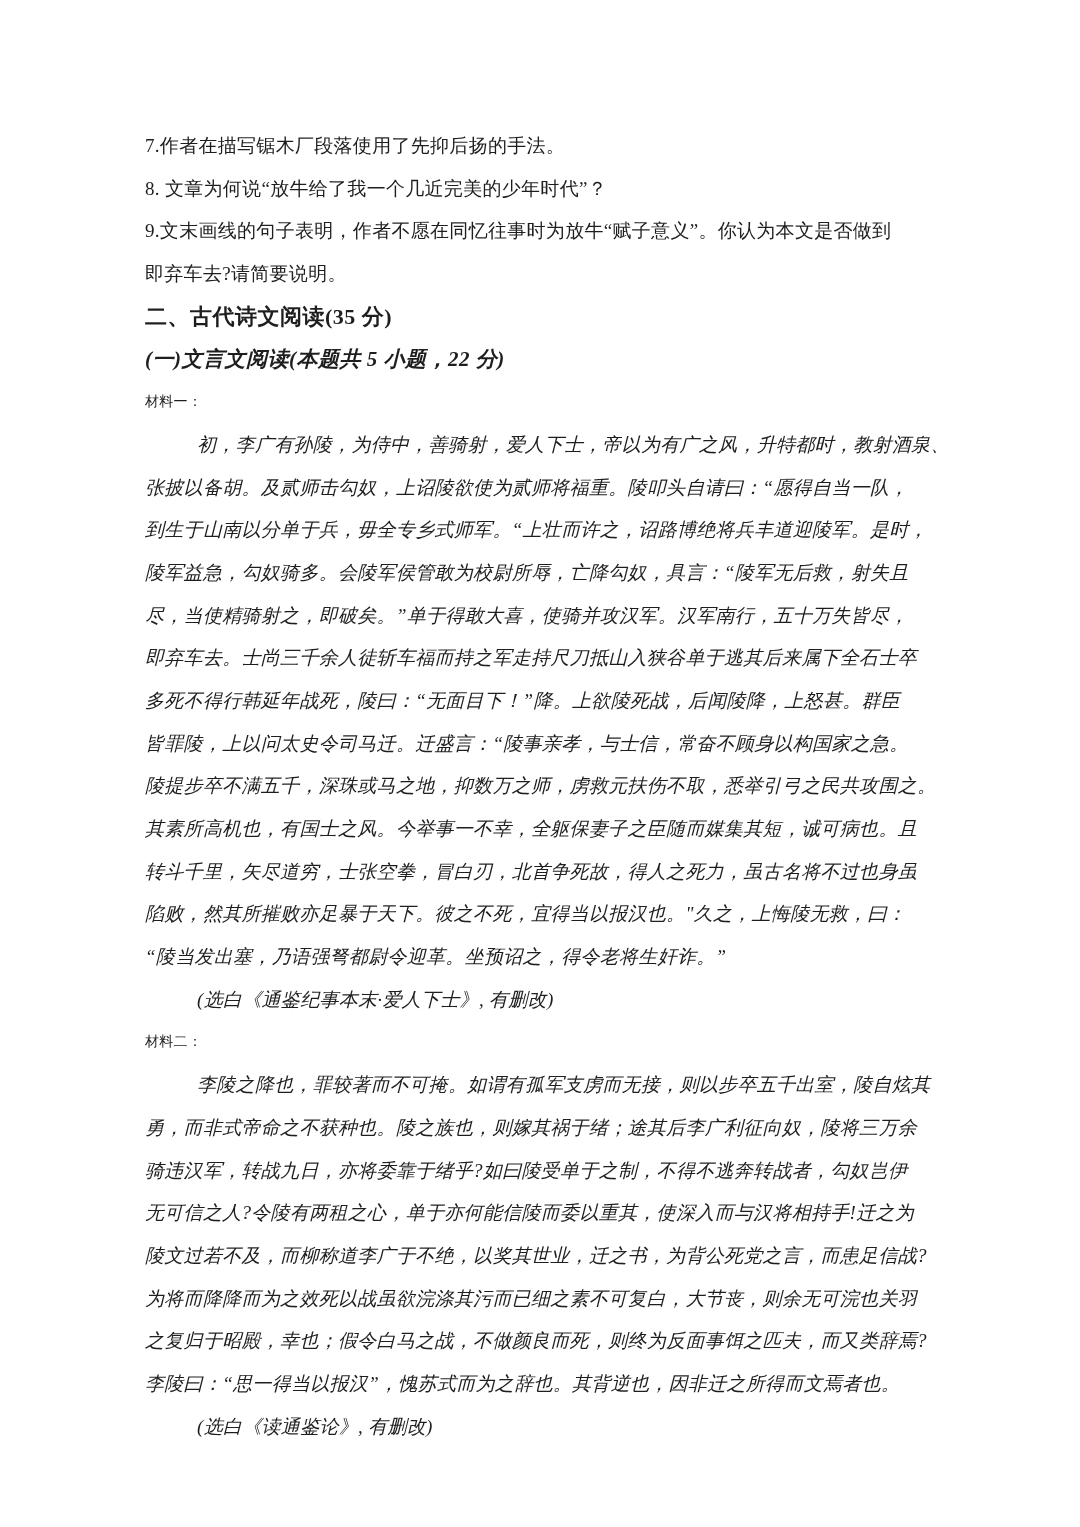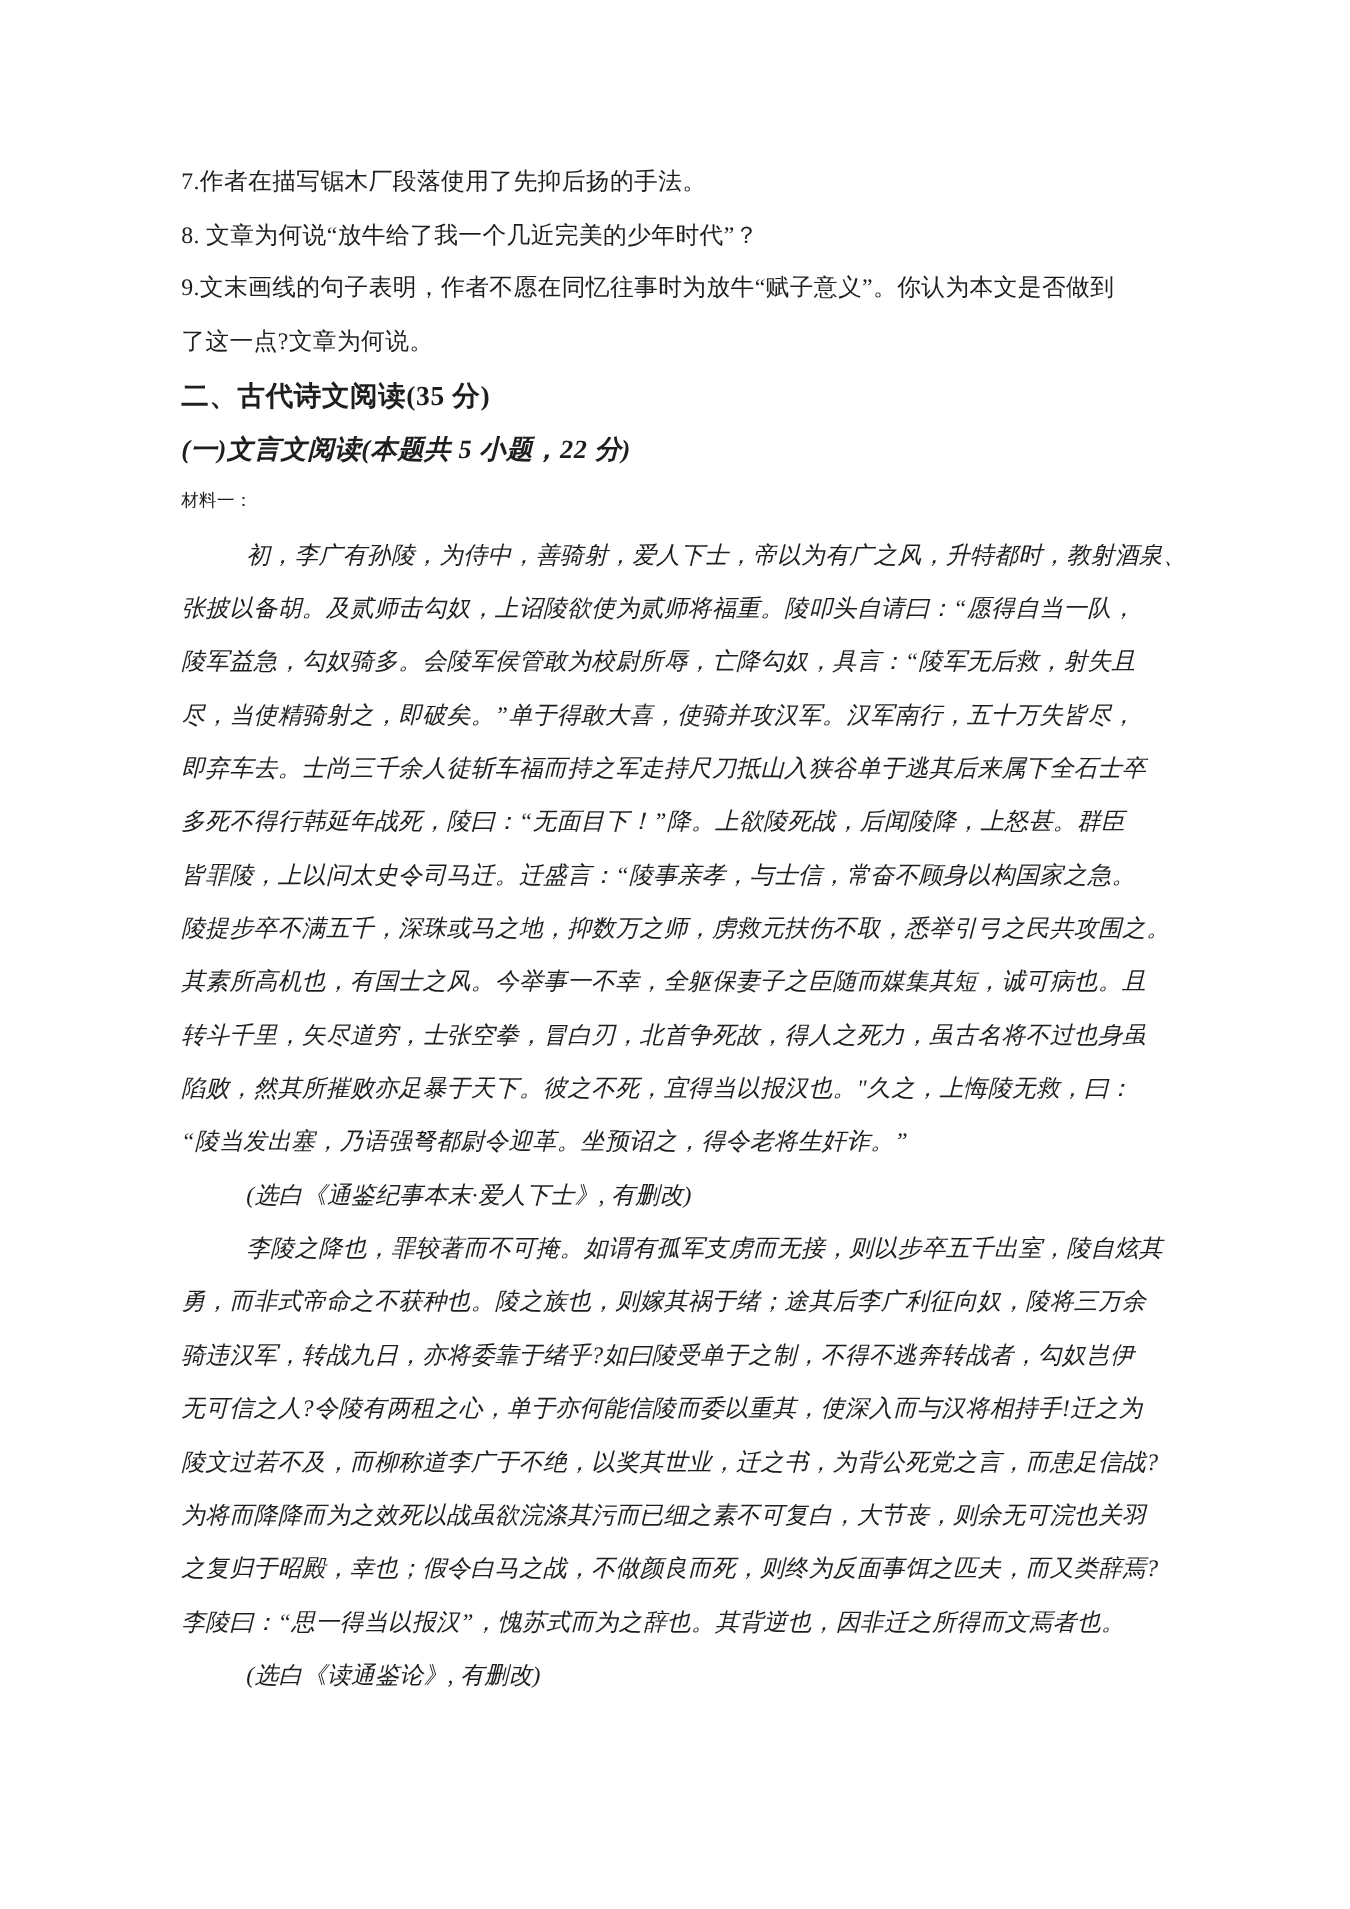--- a/index.html
+++ b/index.html
@@ -56,40 +56,42 @@
   }
 </style>
 </head>
 <body>
 
 <div class="page">
 
   <div class="line q">7.作者在描写锯木厂段落使用了先抑后扬的手法。</div>
   <div class="line q">8. 文章为何说“放牛给了我一个几近完美的少年时代”？</div>
   <div class="line q">9.文末画线的句子表明，作者不愿在同忆往事时为放牛“赋子意义”。你认为本文是否做到</div>
-  <div class="line q">了这一点?文章为何说。</div>
+  <div class="line q">即弃车去?请简要说明。</div>
 
   <div class="line heading">二、古代诗文阅读(35 分)</div>
   <div class="line subheading">(一)文言文阅读(本题共 5 小题，22 分)</div>
 
   <div class="line label">材料一：</div>
   <div class="line kai indent">初，李广有孙陵，为侍中，善骑射，爱人下士，帝以为有广之风，升特都时，教射酒泉、</div>
   <div class="line kai">张披以备胡。及贰师击勾奴，上诏陵欲使为贰师将福重。陵叩头自请曰：“愿得自当一队，</div>
+  <div class="line kai">到生于山南以分单于兵，毋全专乡式师军。“上壮而许之，诏路博绝将兵丰道迎陵军。是时，</div>
   <div class="line kai">陵军益急，勾奴骑多。会陵军侯管敢为校尉所辱，亡降勾奴，具言：“陵军无后救，射失且</div>
   <div class="line kai">尽，当使精骑射之，即破矣。”单于得敢大喜，使骑并攻汉军。汉军南行，五十万失皆尽，</div>
   <div class="line kai">即弃车去。士尚三千余人徒斩车福而持之军走持尺刀抵山入狭谷单于逃其后来属下全石士卒</div>
   <div class="line kai">多死不得行韩延年战死，陵曰：“无面目下！”降。上欲陵死战，后闻陵降，上怒甚。群臣</div>
   <div class="line kai">皆罪陵，上以问太史令司马迁。迁盛言：“陵事亲孝，与士信，常奋不顾身以构国家之急。</div>
   <div class="line kai">陵提步卒不满五千，深珠或马之地，抑数万之师，虏救元扶伤不取，悉举引弓之民共攻围之。</div>
   <div class="line kai">其素所高机也，有国士之风。今举事一不幸，全躯保妻子之臣随而媒集其短，诚可病也。且</div>
   <div class="line kai">转斗千里，矢尽道穷，士张空拳，冒白刃，北首争死故，得人之死力，虽古名将不过也身虽</div>
   <div class="line kai">陷败，然其所摧败亦足暴于天下。彼之不死，宜得当以报汉也。"久之，上悔陵无救，曰：</div>
   <div class="line kai">“陵当发出塞，乃语强弩都尉令迎革。坐预诏之，得令老将生奸诈。”</div>
   <div class="line kai indent">(选白《通鉴纪事本末·爱人下士》, 有删改)</div>
 
+  <div class="line label">材料二：</div>
   <div class="line kai indent">李陵之降也，罪较著而不可掩。如谓有孤军支虏而无接，则以步卒五千出室，陵自炫其</div>
   <div class="line kai">勇，而非式帝命之不获种也。陵之族也，则嫁其祸于绪；途其后李广利征向奴，陵将三万余</div>
   <div class="line kai">骑违汉军，转战九日，亦将委靠于绪乎?如曰陵受单于之制，不得不逃奔转战者，勾奴岂伊</div>
   <div class="line kai">无可信之人?令陵有两租之心，单于亦何能信陵而委以重其，使深入而与汉将相持手!迁之为</div>
   <div class="line kai">陵文过若不及，而柳称道李广于不绝，以奖其世业，迁之书，为背公死党之言，而患足信战?</div>
   <div class="line kai">为将而降降而为之效死以战虽欲浣涤其污而已细之素不可复白，大节丧，则余无可浣也关羽</div>
   <div class="line kai">之复归于昭殿，幸也；假令白马之战，不做颜良而死，则终为反面事饵之匹夫，而又类辞焉?</div>
   <div class="line kai">李陵曰：“思一得当以报汉”，愧苏式而为之辞也。其背逆也，因非迁之所得而文焉者也。</div>
   <div class="line kai indent">(选白《读通鉴论》, 有删改)</div>
 

